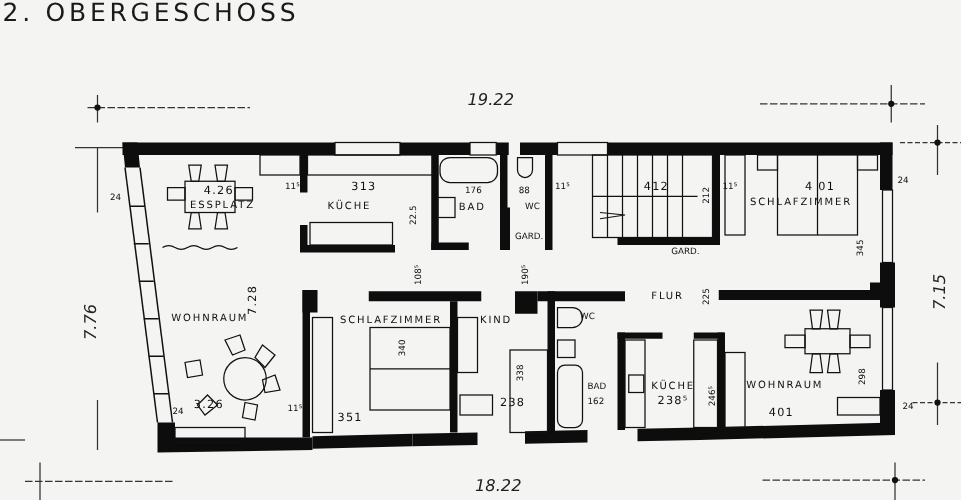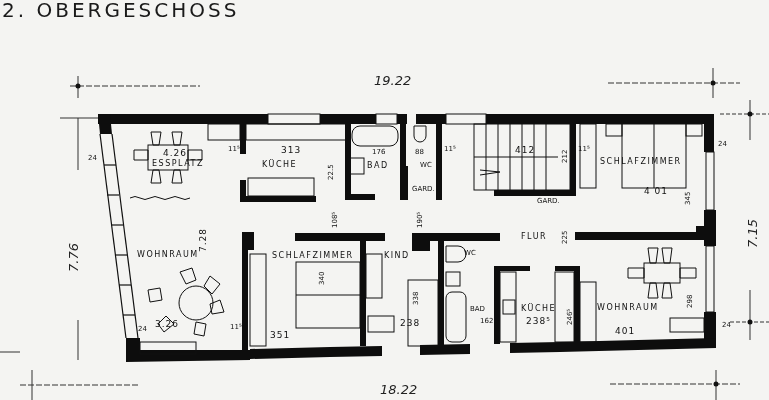--- a/index.html
+++ b/index.html
@@ -208,34 +208,34 @@
 <div class="lbl" style="left:152px;top:159px;">ESSPLATZ</div>
 <div class="num" style="left:281px;top:145px;">313</div>
 <div class="lbl" style="left:262px;top:160px;">KÜCHE</div>
 <div class="lbl" style="left:367px;top:161px;">BAD</div>
 <div class="small" style="left:372px;top:148px;">176</div>
 <div class="small" style="left:415px;top:148px;">88</div>
 <div class="small" style="left:420px;top:161px;">WC</div>
 <div class="small" style="left:412px;top:185px;">GARD.</div>
 <div class="num" style="left:515px;top:145px;text-align:center;">412</div>
 <div class="small" style="left:537px;top:197px;">GARD.</div>
-<div class="num" style="left:644px;top:145px;margin-top:41px;">4 01</div>
+<div class="num" style="left:644px;top:145px;">4 01</div>
 <div class="lbl" style="left:600px;top:157px;">SCHLAFZIMMER</div>
 
 <div class="num vert" style="left:198px;top:252px;">7.28</div>
 <div class="lbl" style="left:137px;top:250px;">WOHNRAUM</div>
 <div class="lbl" style="left:272px;top:251px;">SCHLAFZIMMER</div>
 <div class="small vert" style="left:318px;top:285px;">340</div>
 <div class="lbl" style="left:384px;top:251px;">KIND</div>
 <div class="small vert" style="left:412px;top:305px;">338</div>
 <div class="lbl" style="left:521px;top:232px;">FLUR</div>
 <div class="small vert" style="left:561px;top:244px;">225</div>
 <div class="small" style="left:464px;top:249px;">WC</div>
 <div class="small" style="left:470px;top:305px;">BAD</div>
-<div class="small" style="left:480px;top:317px;">162</div>
+<div class="small" style="left:470px;top:317px;">162</div>
 <div class="lbl" style="left:521px;top:304px;">KÜCHE</div>
 <div class="num" style="left:526px;top:316px;">238⁵</div>
 <div class="lbl" style="left:597px;top:303px;">WOHNRAUM</div>
 <div class="num" style="left:615px;top:326px;">401</div>
 
 <div class="num" style="left:155px;top:319px;">3.26</div>
 <div class="num" style="left:270px;top:330px;">351</div>
 <div class="num" style="left:400px;top:318px;">238</div>
 <div class="small vert" style="left:684px;top:205px;">345</div>
 <div class="small vert" style="left:686px;top:308px;">298</div>

